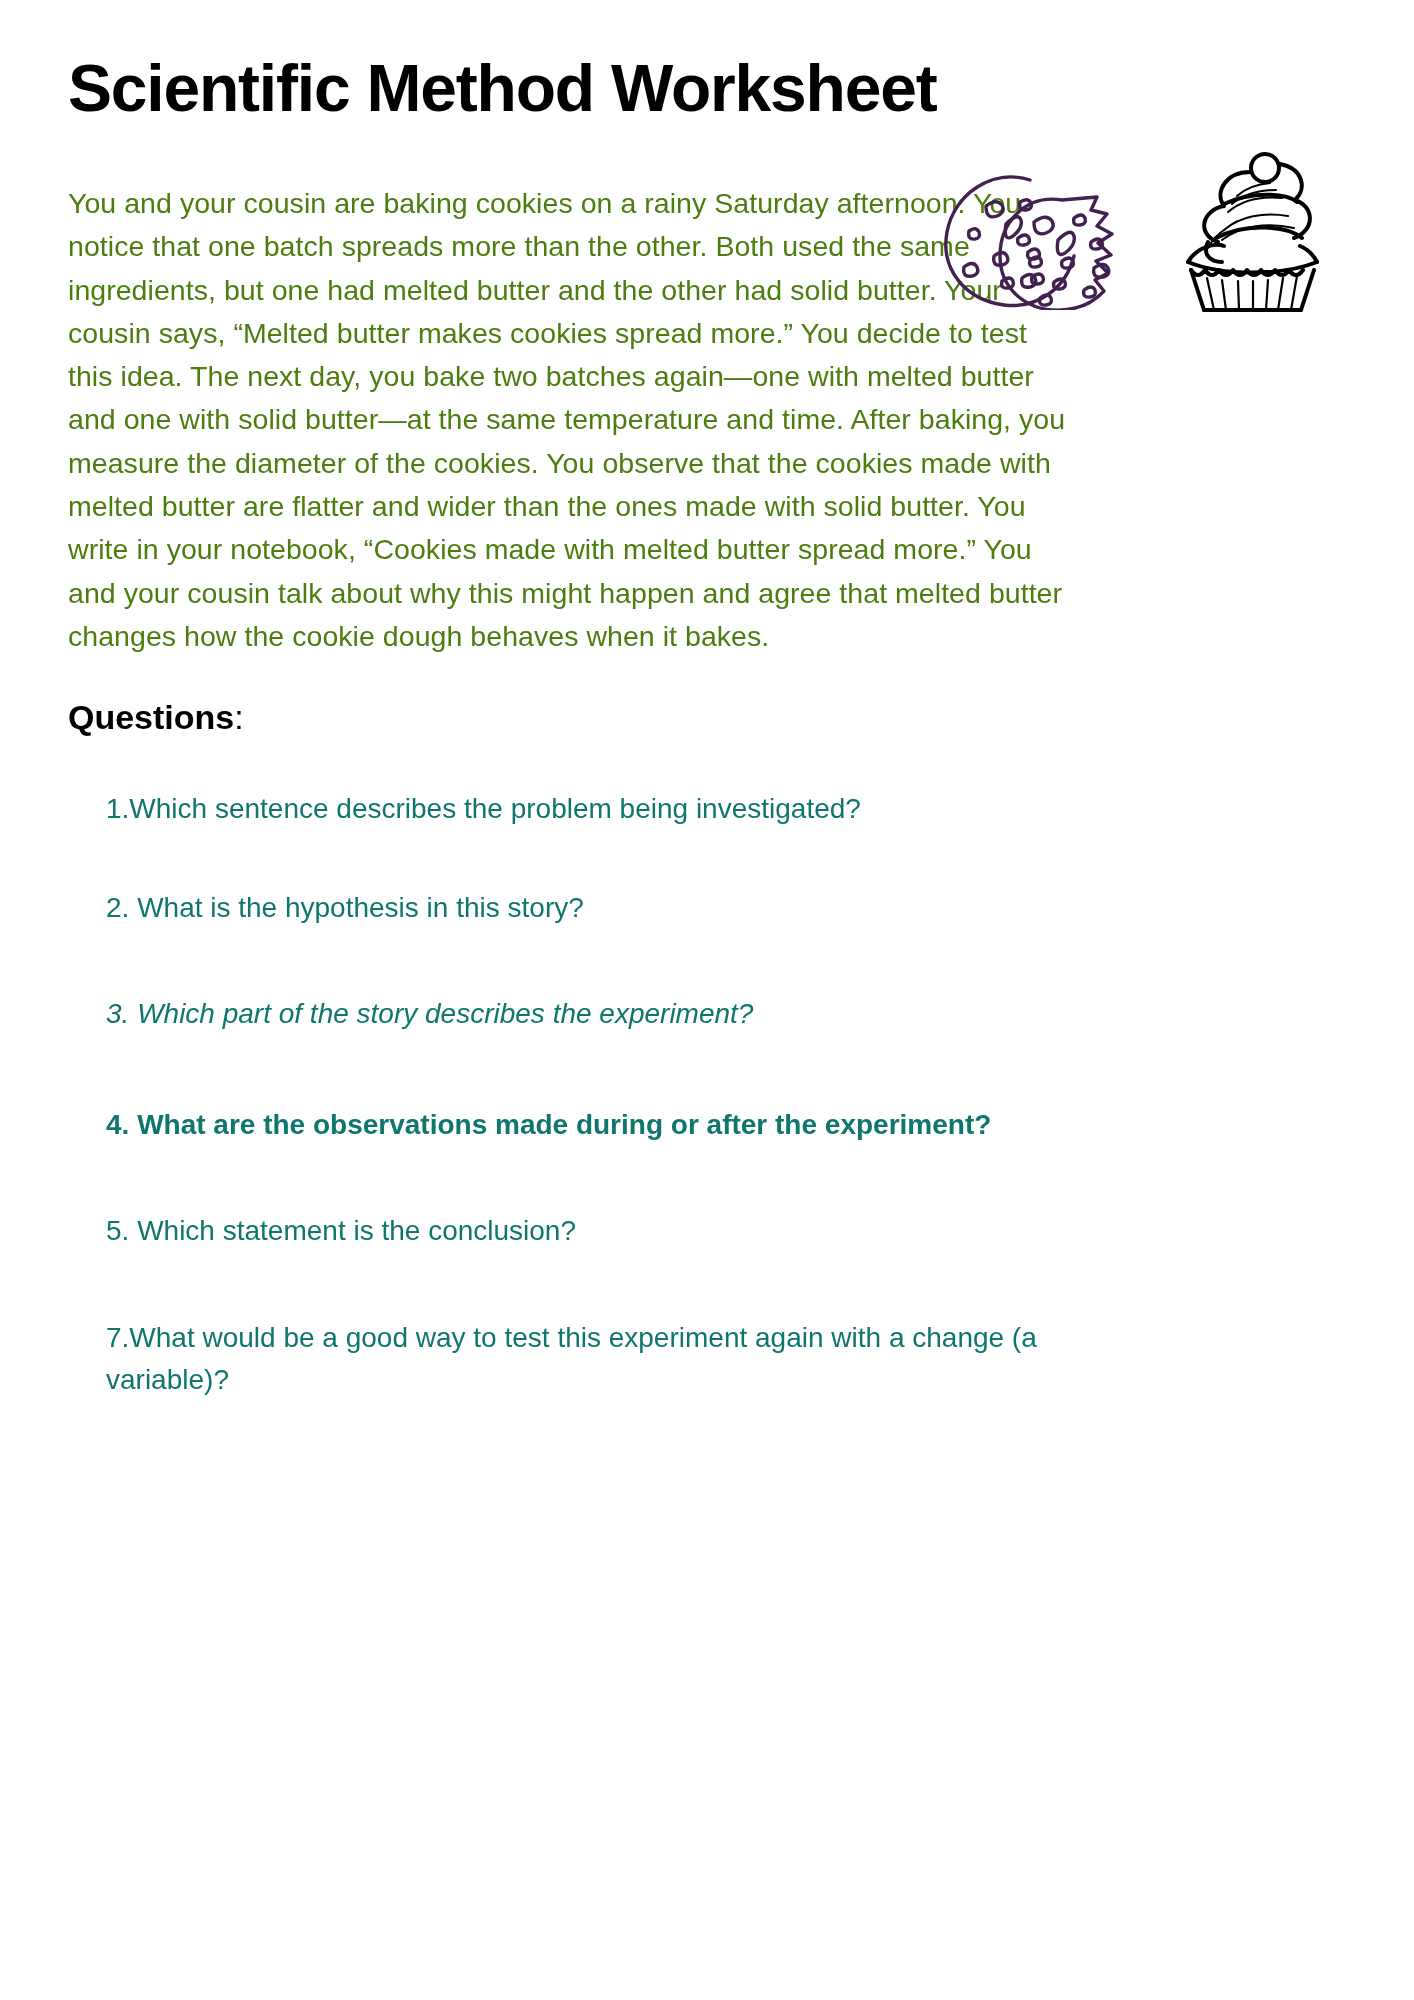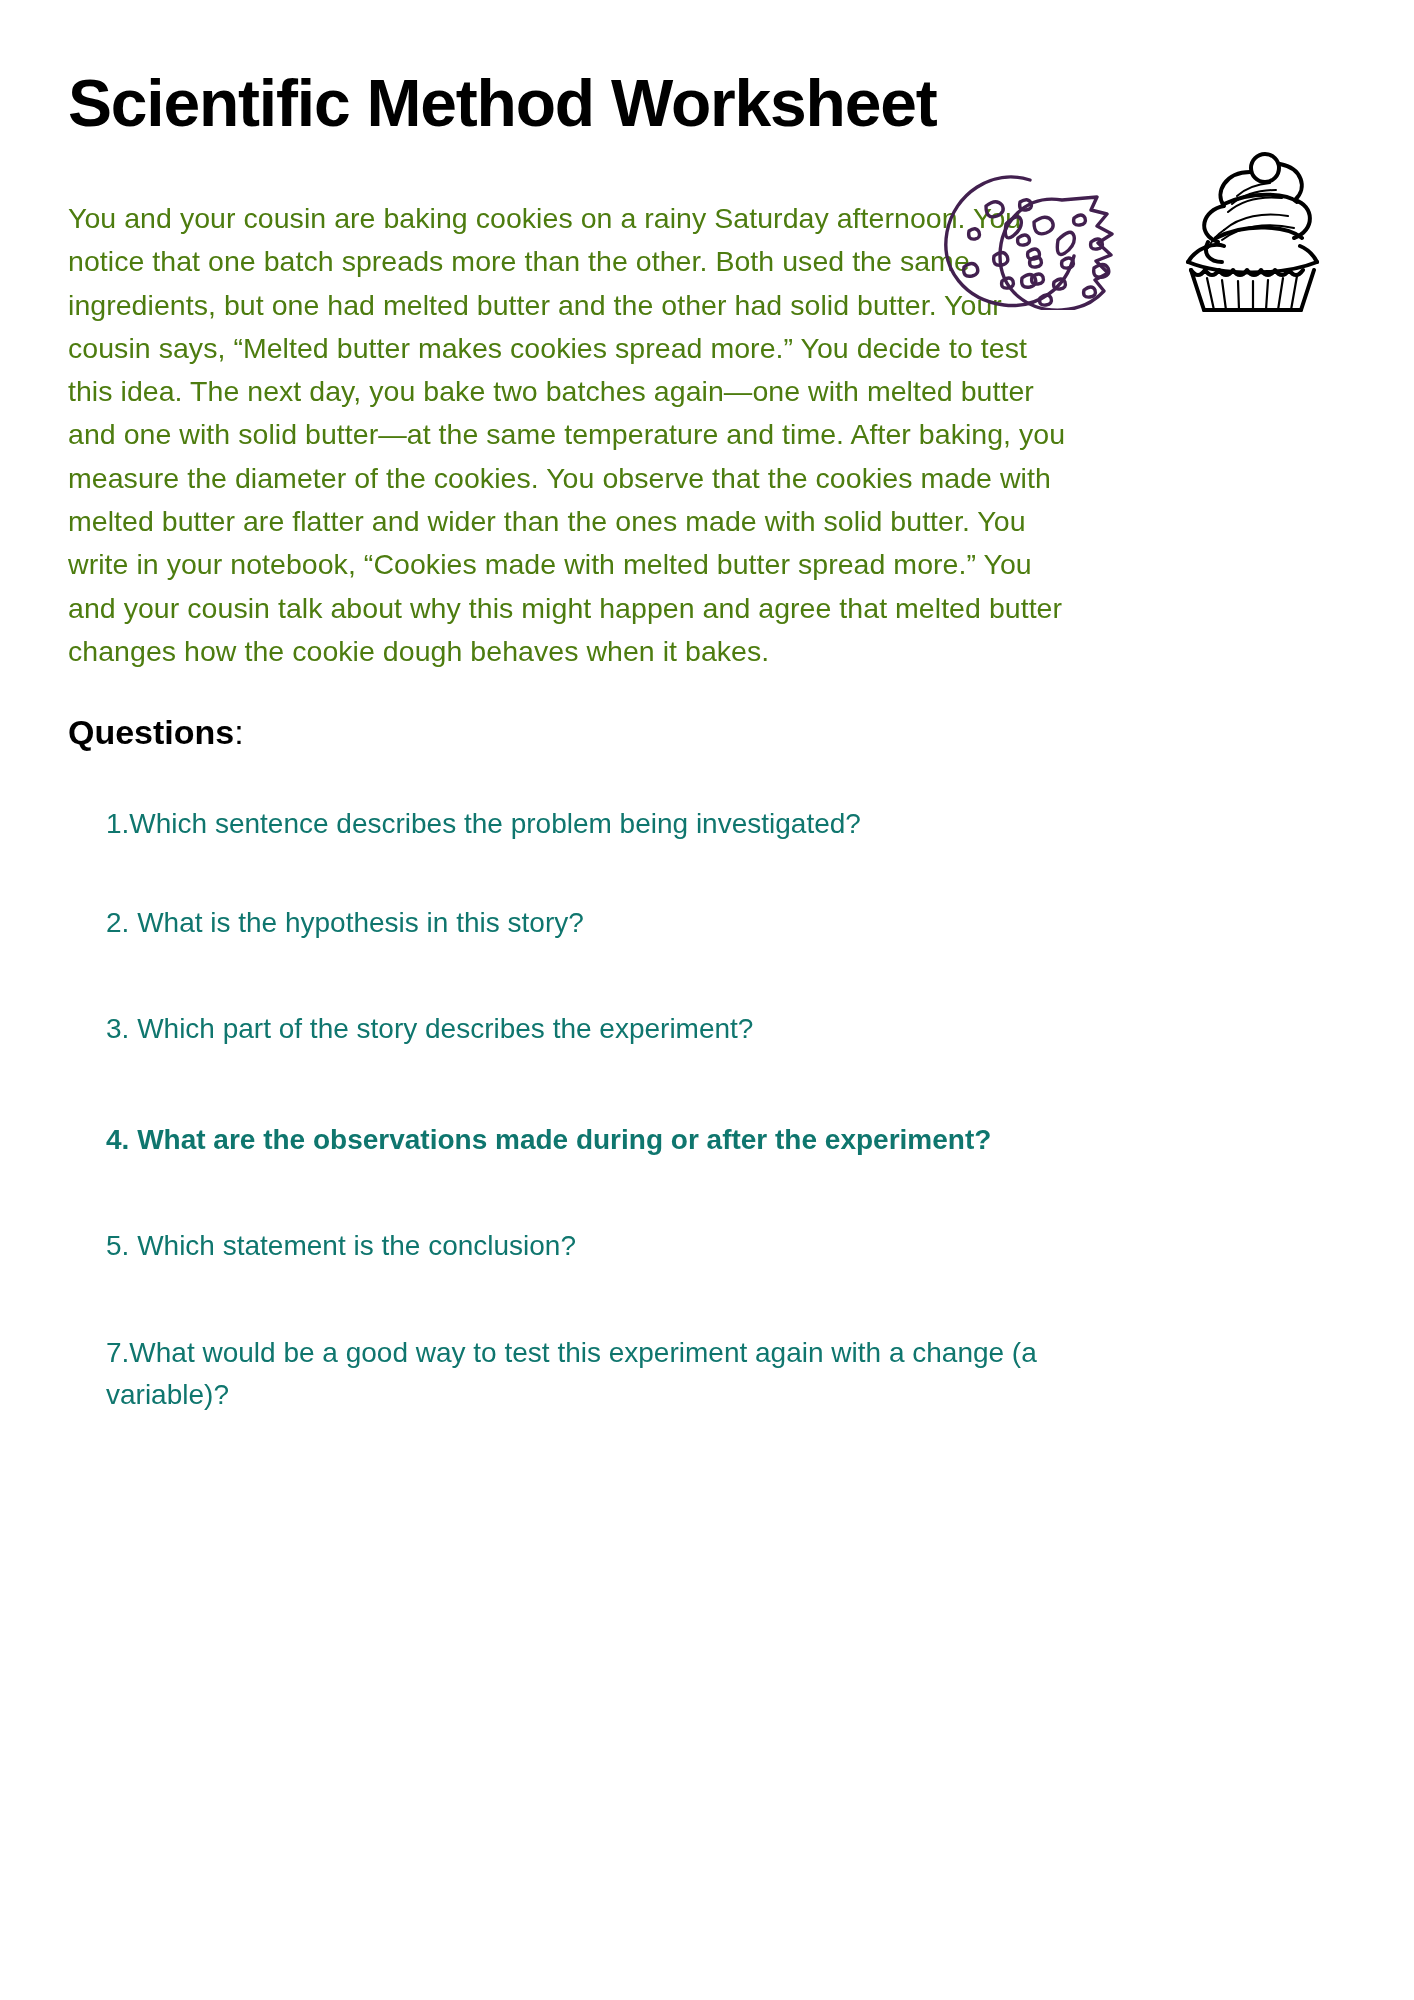--- a/index.html
+++ b/index.html
@@ -13,21 +13,21 @@
     font-family: "Liberation Sans", sans-serif;
     color: #000000;
     position: relative;
     overflow: hidden;
   }
   .page {
     position: relative;
     width: 1414px;
     height: 2000px;
     box-sizing: border-box;
-    padding: 15px 68px;
+    padding: 0 68px;
   }
 
   
   .title {
     margin: 0;
     padding-top: 52px;
     font-size: 66px;
     font-weight: 700;
     letter-spacing: -1.2px;
     line-height: 1.12;
@@ -98,21 +98,21 @@
   .qitem {
     margin: 0;
     padding-left: 38px;
     font-size: 28px;
     line-height: 1.48;
     color: #0f766e;
     max-width: 980px;
   }
   .q1 { padding-top: 46px; }
   .q2 { padding-top: 58px; }
-  .q3 { padding-top: 64px; }
+  .q3 { padding-top: 64px; font-style: italic; }
   .q4 { padding-top: 70px; font-weight: bold; }
   .q5 { padding-top: 64px; }
   .q6 { padding-top: 66px; }
 </style>
 </head>
 <body>
 
 <div class="page">
 
   <h1 class="title">Scientific Method Worksheet</h1>

